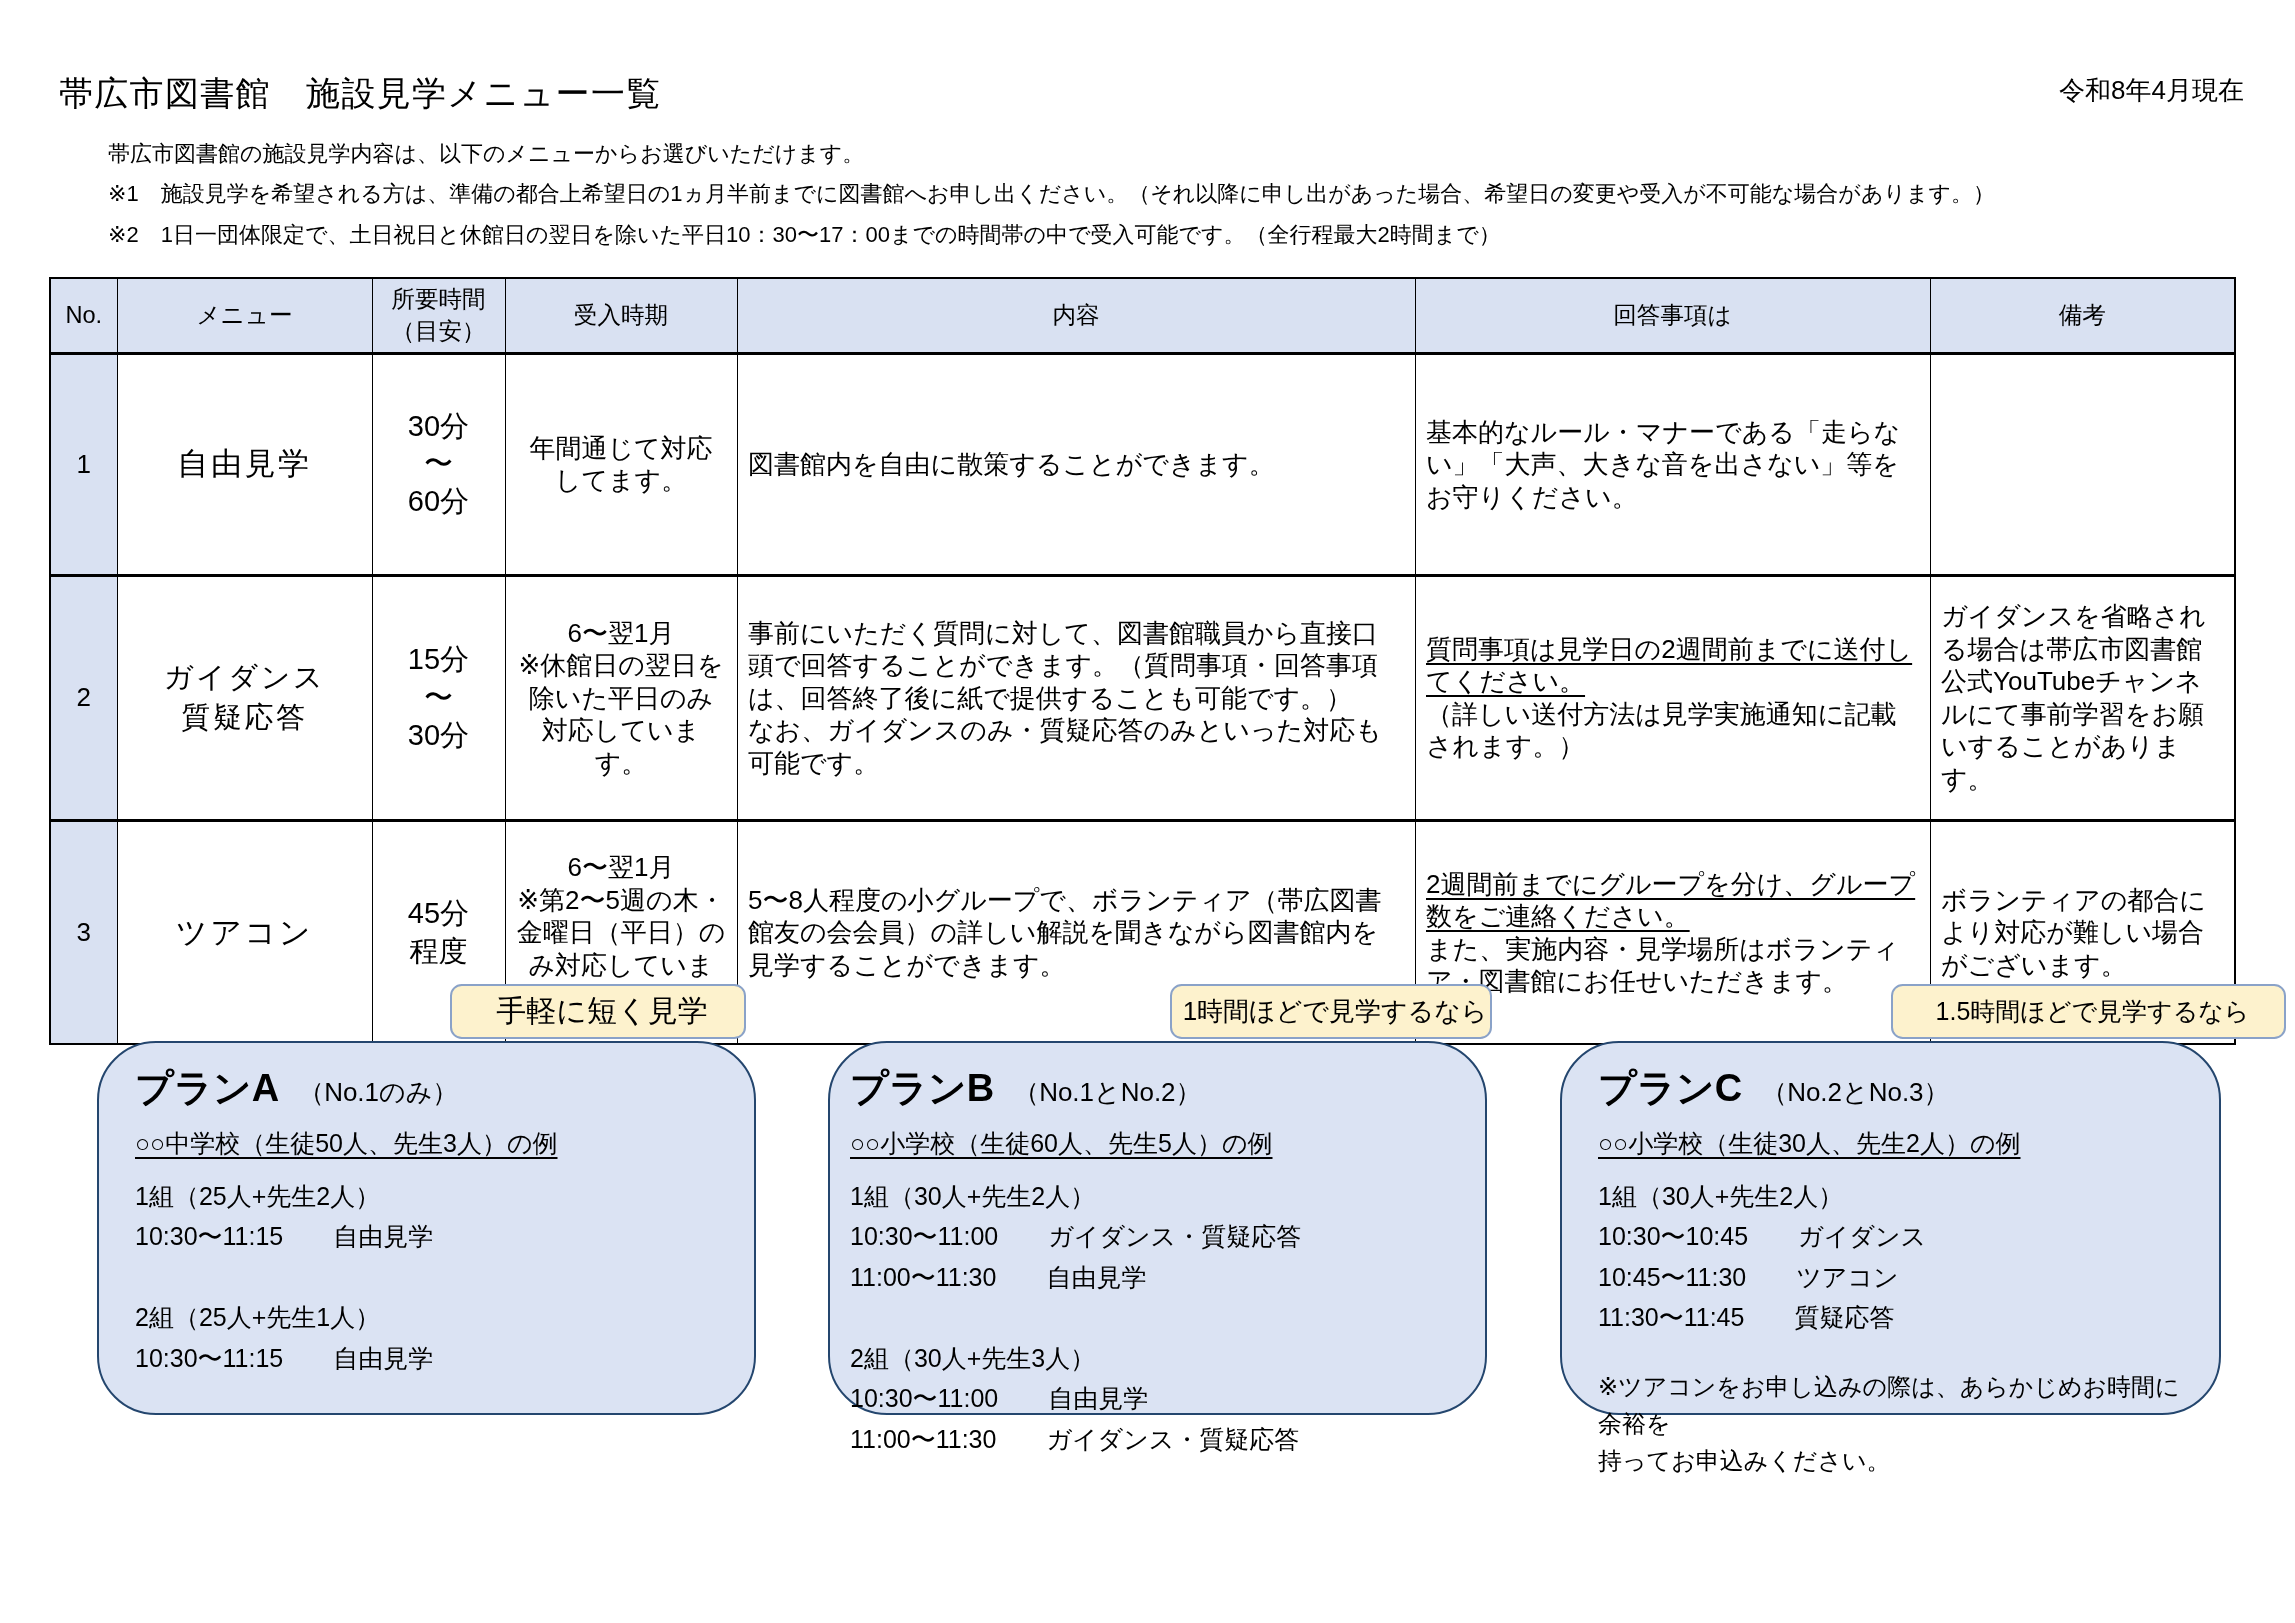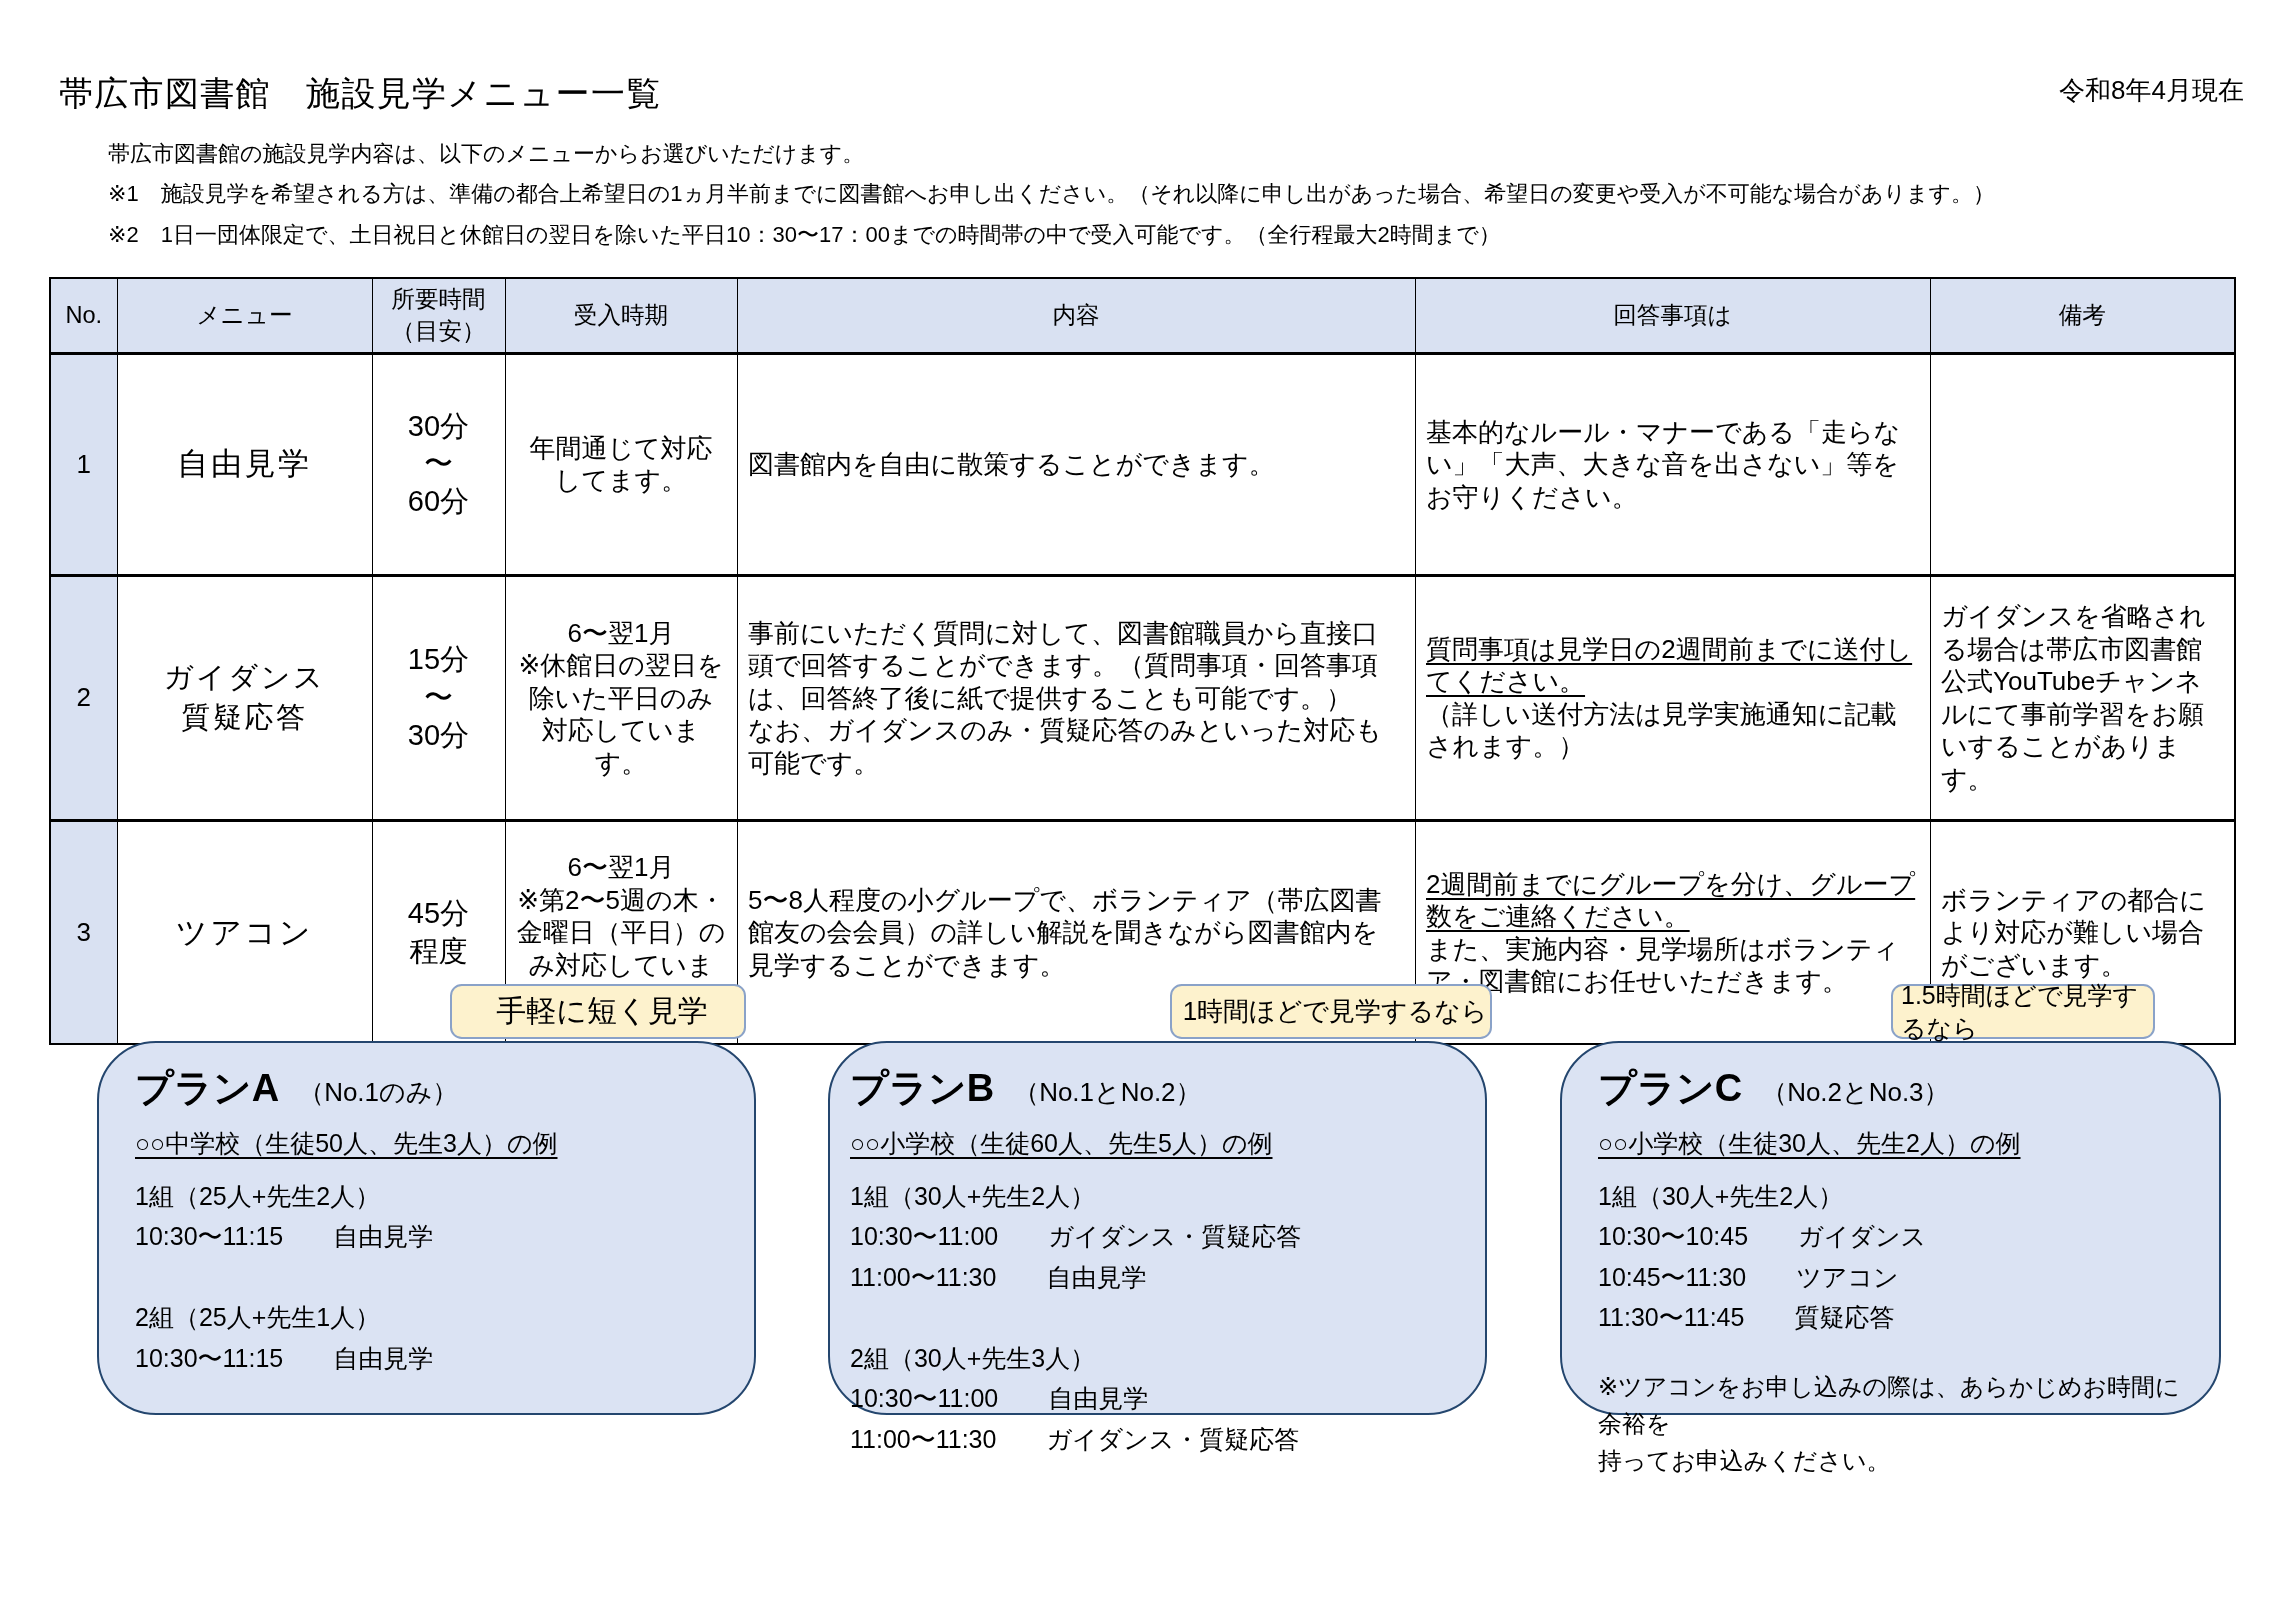--- a/index.html
+++ b/index.html
@@ -72,21 +72,21 @@
     background: #fdf2cd;
     border: 2.6px solid #8aa2c8;
     border-radius: 11.8px;
     box-sizing: border-box;
     display: flex; align-items: center; justify-content: center;
     z-index: 5;
     padding-left: 8px;
   }
   .badge-a { left: 450px;  width: 296px; font-size: 30px; }
   .badge-b { left: 1170px; width: 322px; font-size: 26px; }
-  .badge-c { left: 1891px; width: 264px; font-size: 25px; }
+  .badge-c { left: 1891px; width: 395px; font-size: 25px; }
 </style>
 </head>
 <body>
 
 <div class="page">
 
   <div class="doc-title">帯広市図書館　施設見学メニュー一覧</div>
   <div class="doc-date">令和8年4月現在</div>
 
   <div class="intro">

